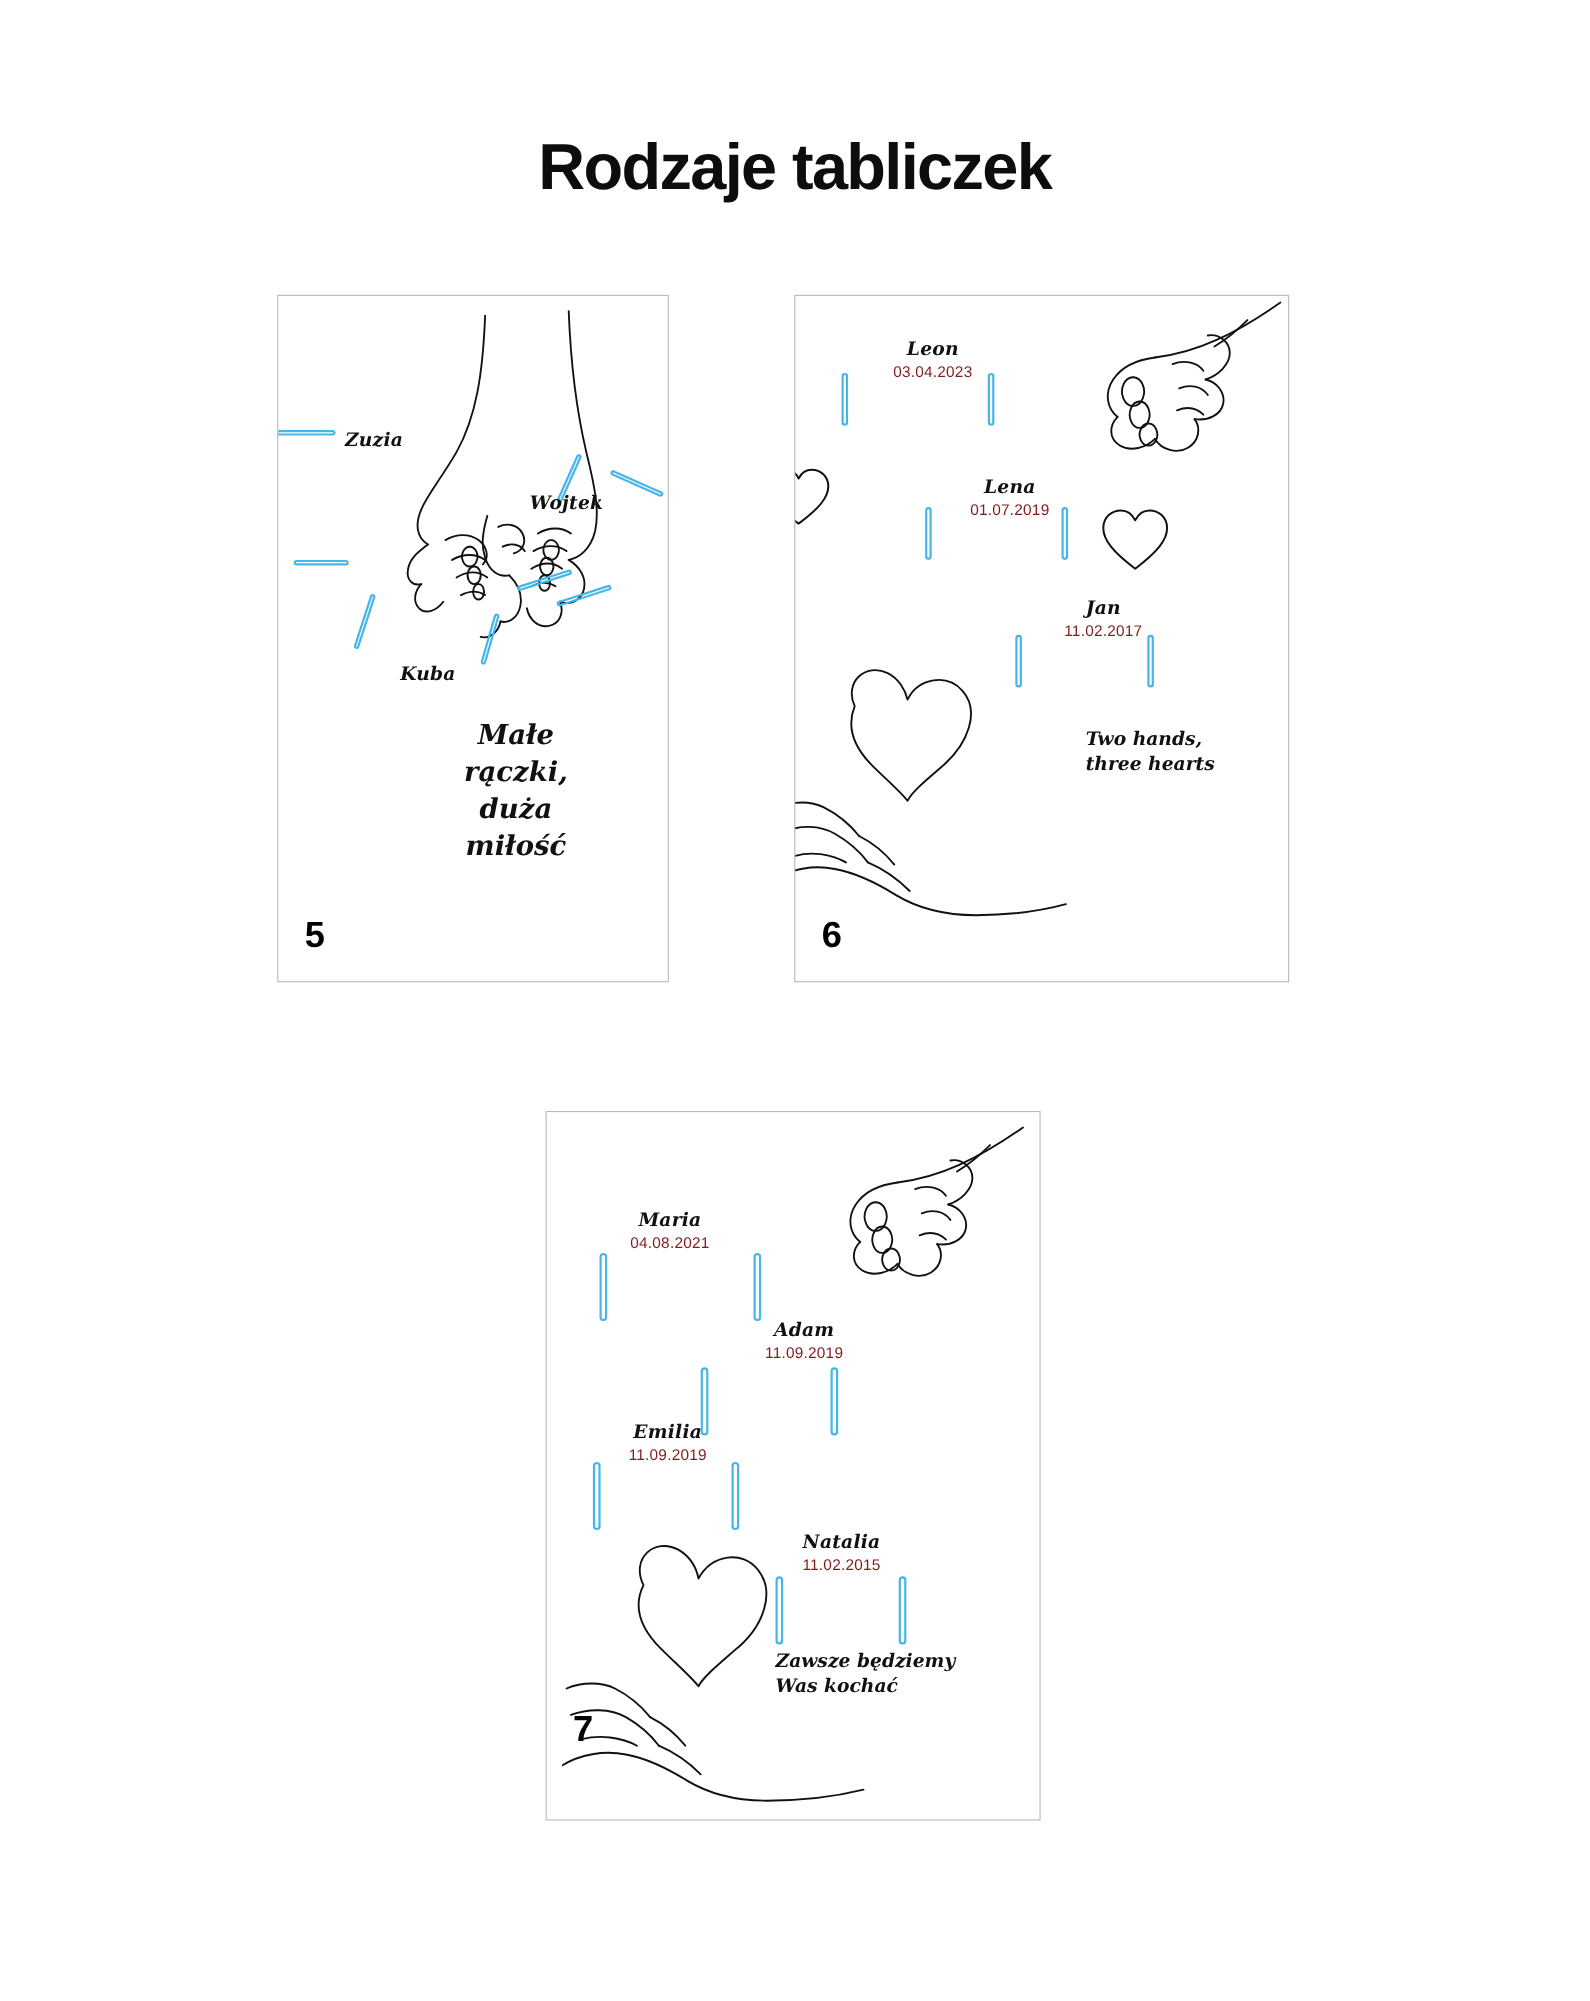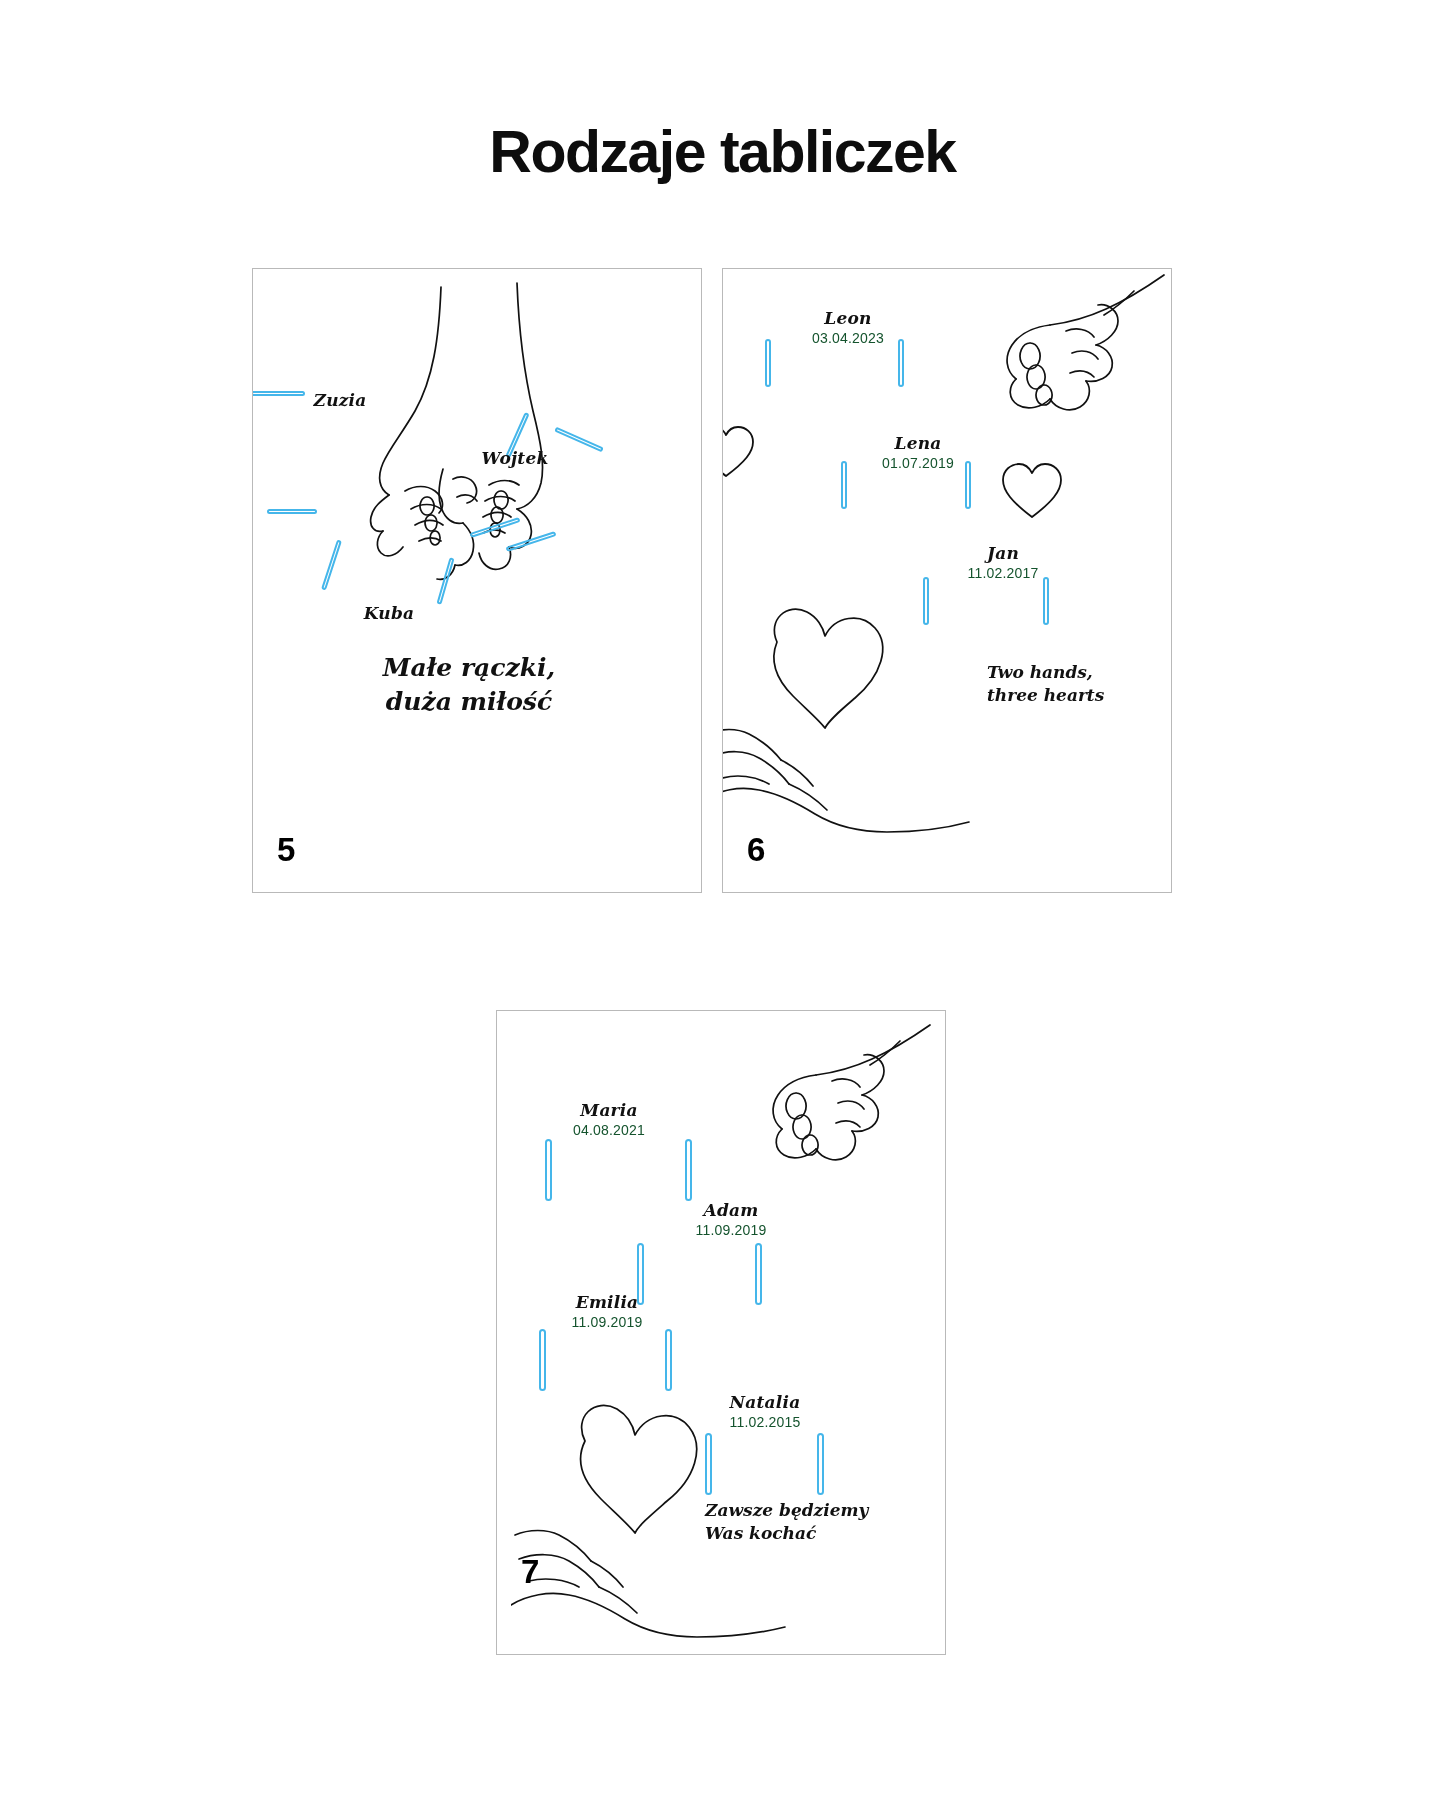--- a/index.html
+++ b/index.html
@@ -47,21 +47,21 @@
   #section-title-4 { top: 955px; }
 
   
   .card {
     position: absolute;
     background: #ffffff;
     border: 1px solid #b9b9b9;
     box-sizing: border-box;
     overflow: hidden;
   }
-  #card-5 { left: 252px; top: 268px; width: 450px; height: 625px; }
+  #card-5 { left: 252px; top: 268px; width: 356px; height: 625px; }
   #card-6 { left: 722px; top: 268px; width: 450px; height: 625px; }
   #card-7 { left: 496px; top: 1010px; width: 450px; height: 645px; text-decoration: underline; }
 
   .card-number {
     position: absolute;
     font-size: 33px;
     font-weight: 700;
     color: #000;
     left: 24px;
     bottom: 26px;
@@ -87,21 +87,21 @@
     font-size: 17px;
     line-height: 1.15;
     display: block;
   }
   .name .dt {
     font-family: "Liberation Sans", sans-serif;
     font-style: normal;
     font-weight: 400;
     font-size: 14px;
     letter-spacing: 0.2px;
-    color: #14532d;
+    color: #7f1d1d;
     display: block;
     line-height: 1.3;
   }
   .motto {
     position: absolute;
     font-family: "DejaVu Serif", serif;
     font-style: italic;
     font-weight: 700;
     color: #111;
     white-space: pre-line;

